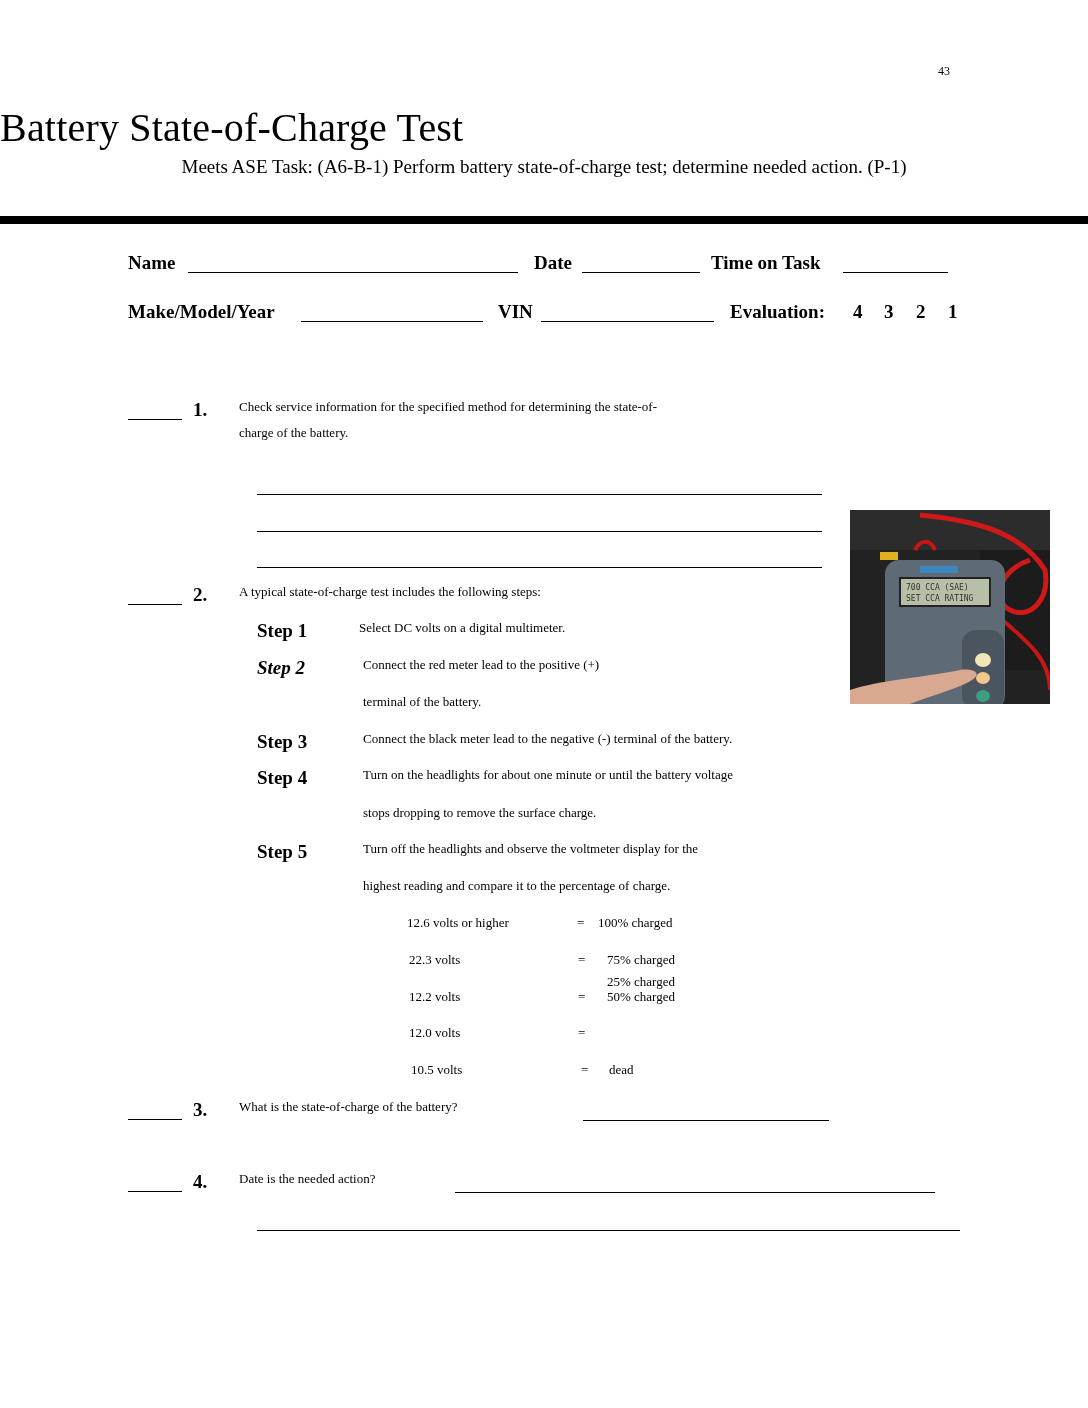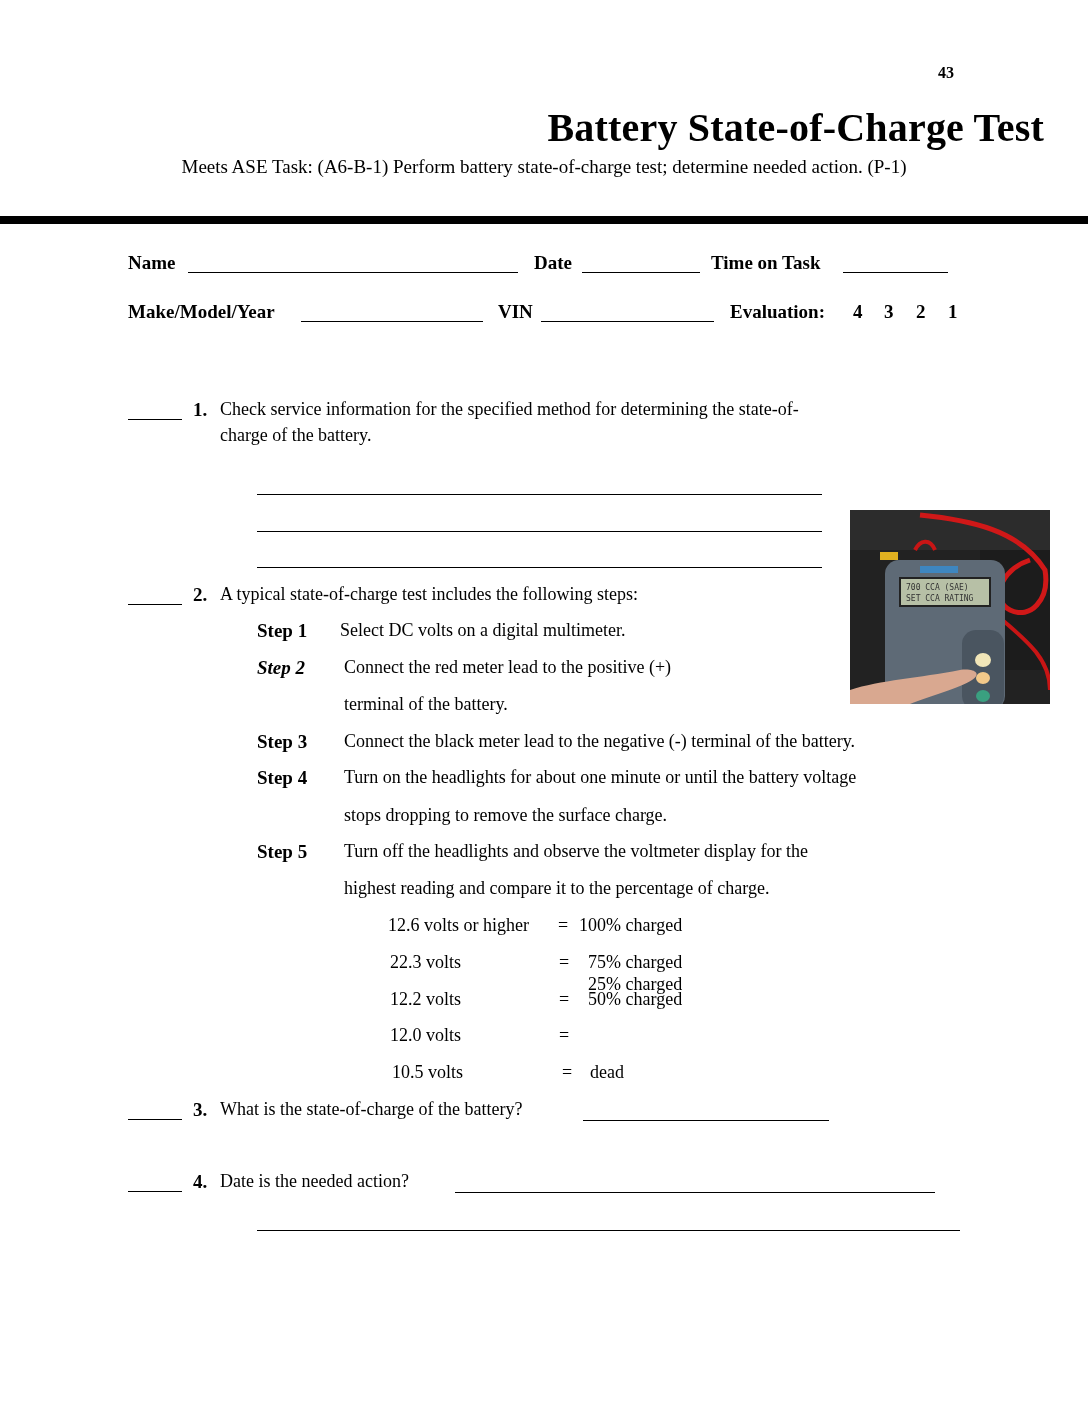--- a/index.html
+++ b/index.html
@@ -1,27 +1,27 @@
 <!DOCTYPE html>
 <html><head>
 <meta charset="utf-8">
 <style>
   html, body { margin:0; padding:0; background:#fff; }
   body { width:1088px; height:1408px; position:relative; overflow:hidden;
          font-family:"Liberation Serif", "DejaVu Serif", serif; color:#000; }
   .abs { position:absolute; white-space:nowrap; }
   .b { font-weight:normal;margin-top:8px; }
-  .page-num { left:938px; top:64px; font-size:16px; font-weight:bold; }
-  .title { left:0; width:1044px; text-align:right; top:104px; font-size:40px; font-weight:bold; letter-spacing:0.2px; }
+  .page-num { left:938px; top:64px; font-size:12px; font-weight:normal; }
+  .title { left:0; width:1044px; text-align:left; top:104px; font-size:40px; font-weight:normal; letter-spacing:0.2px; }
   .task { left:100px; width:888px; text-align:center; top:154px; font-size:19px; line-height:25px; white-space:normal; }
   .rule { left:0; top:216px; width:1088px; height:8px; background:#000; }
   .lbl { font-size:19px; font-weight:bold; }
   .blank { position:absolute; border-bottom:1.5px solid #000; height:0; }
   .thin { position:absolute; border-bottom:1px solid #000; height:0; }
-  .txt { font-size:18px; }
+  .txt { font-size:13px;margin-left:19px; }
   .step-lbl { font-size:19px; font-weight:bold; }
   .photo { left:850px; top:510px; width:200px; height:194px; overflow:hidden; background:#fef9c3; }
 </style>
 </head>
 <body>
 
 <div class="abs page-num">43</div>
 <div class="abs title">Battery State-of-Charge Test</div>
 <div class="abs task">
   <span class="b">Meets ASE Task:</span>

